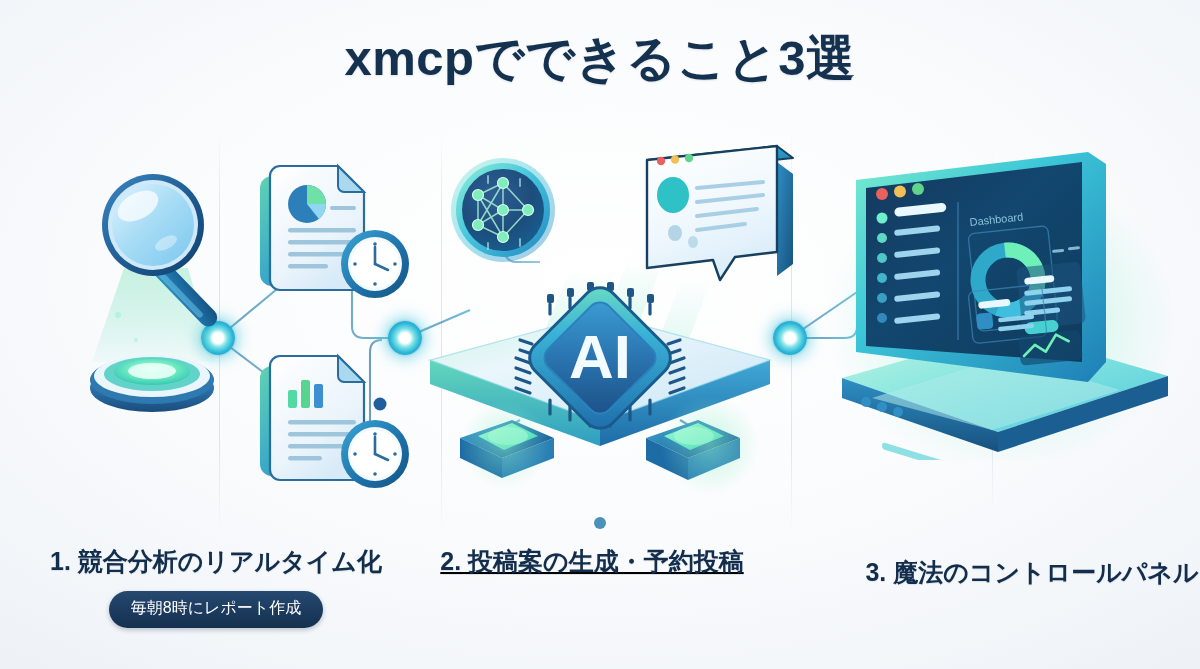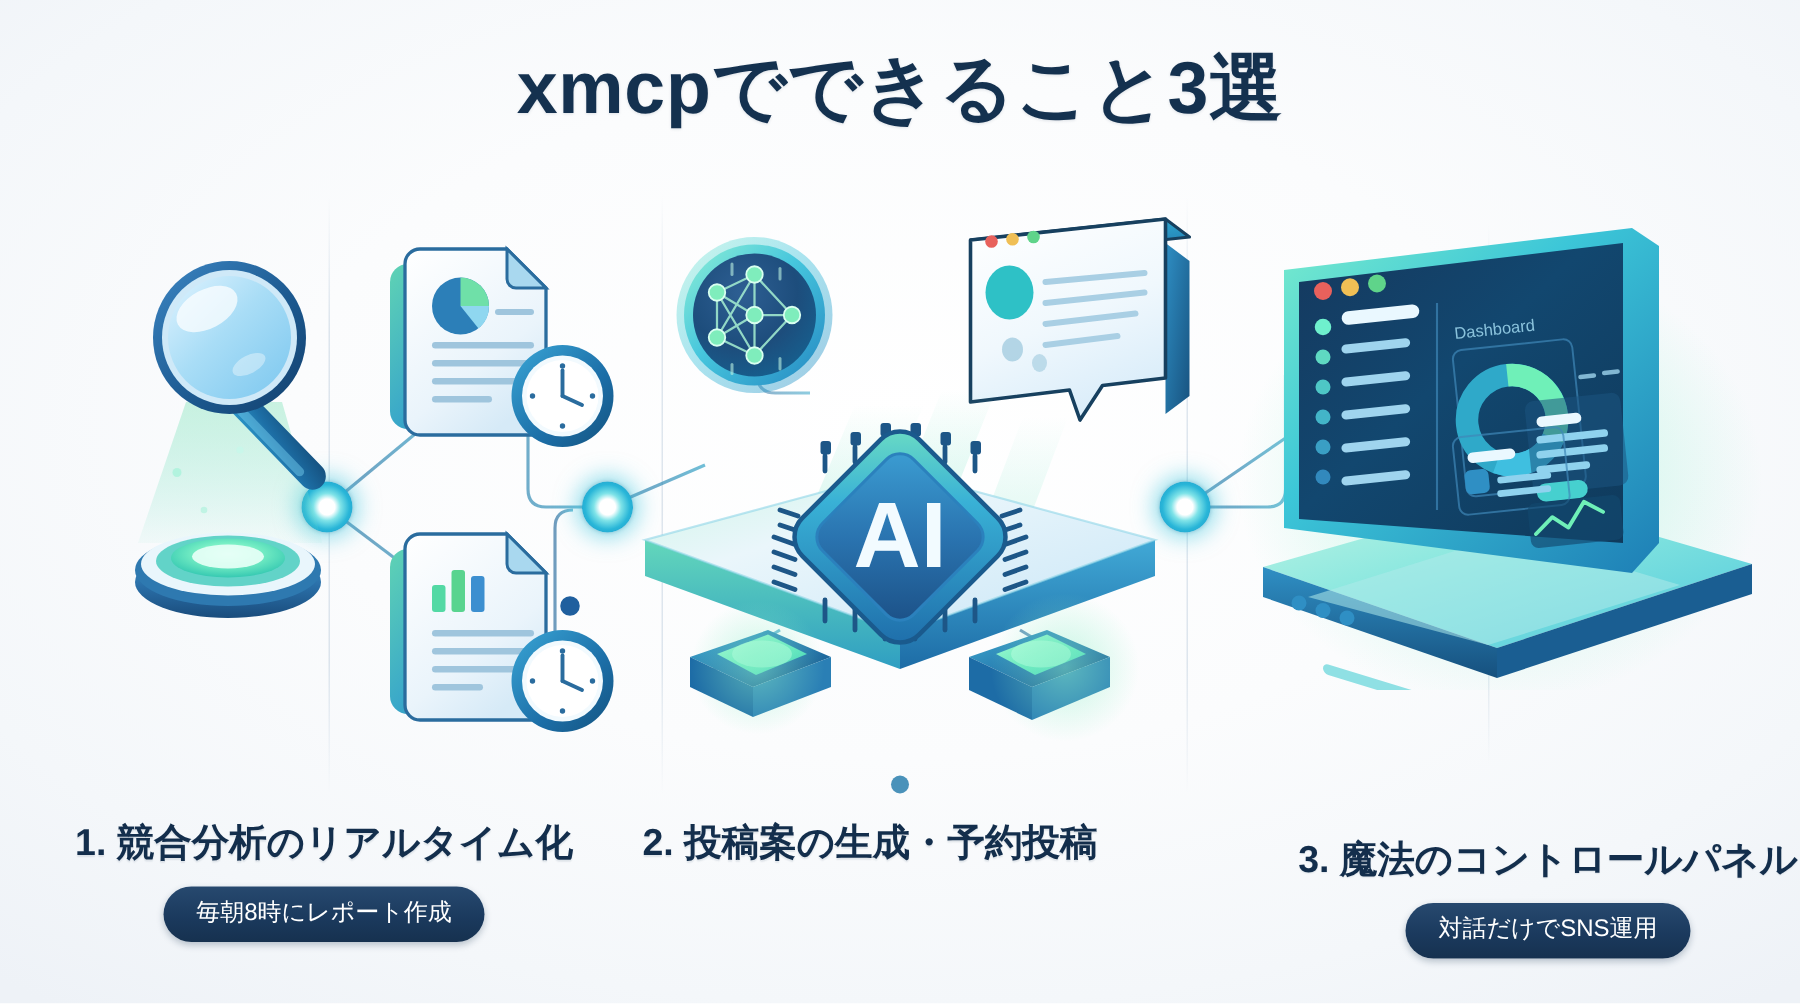--- a/index.html
+++ b/index.html
@@ -574,22 +574,21 @@
       <rect x="198" y="196" width="62" height="30" rx="5" fill="#12486f" opacity=".65" transform="rotate(-6 198 196)"></rect>
       <path d="M204,216 L216,206 L226,214 L238,198 L250,206" fill="none" stroke="#6ff0b8" stroke-width="2.6" stroke-linecap="round" stroke-linejoin="round" transform="rotate(-6 204 216)"></path>
     </g>
   </svg>
 
   <div class="caption" style="left:16px; top:545px;">
     <div class="headline">1. 競合分析のリアルタイム化</div>
     <div class="pill">毎朝8時にレポート作成</div>
   </div>
 
-  <div class="caption" style="left:380px; top:545px;">
+  <div class="caption" style="left:392px; top:545px;text-decoration:underline;">
     <div class="headline">2. 投稿案の生成・予約投稿</div>
   </div>
 
   <div class="caption" style="left:832px; top:545px;margin-top:11px;">
     <div class="headline">3. 魔法のコントロールパネル</div>
-    <div class="pill">対話だけでSNS運用</div>
   </div>
 
 </div>
 
 </body></html>

